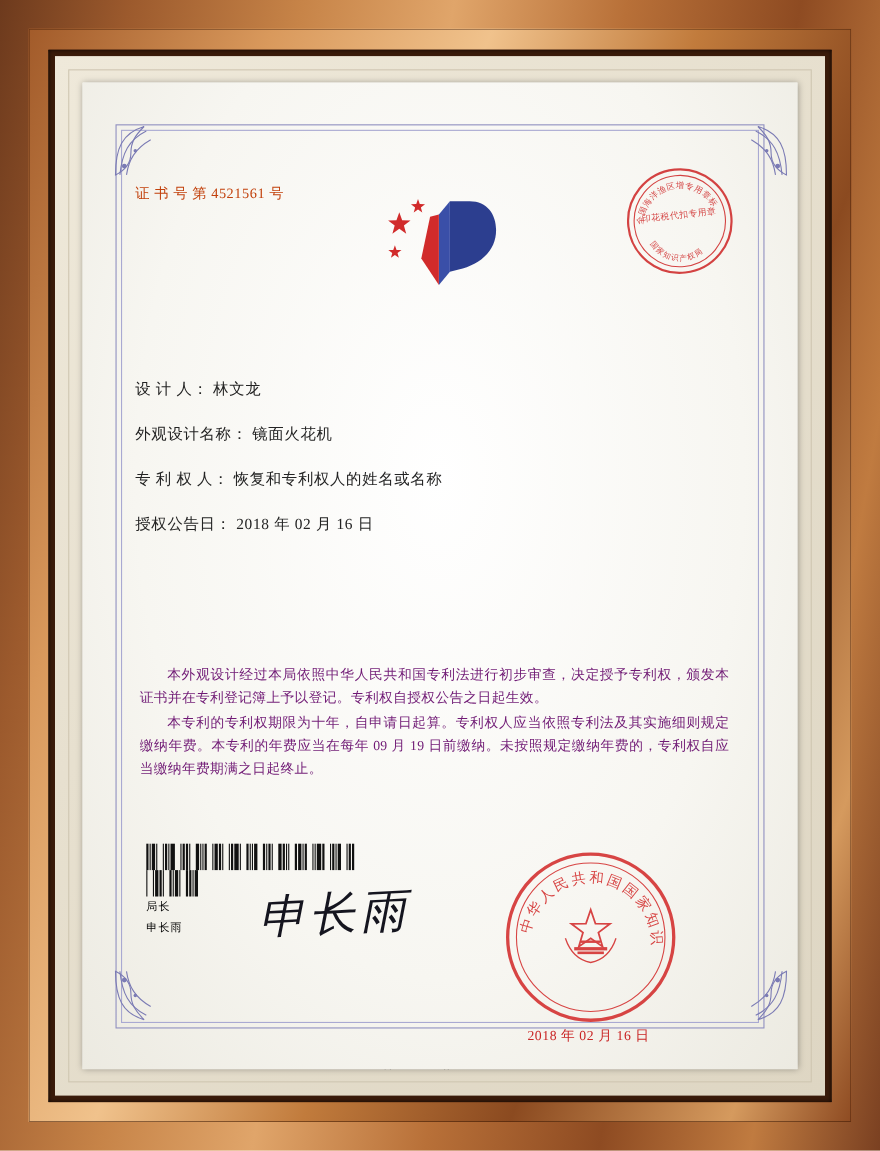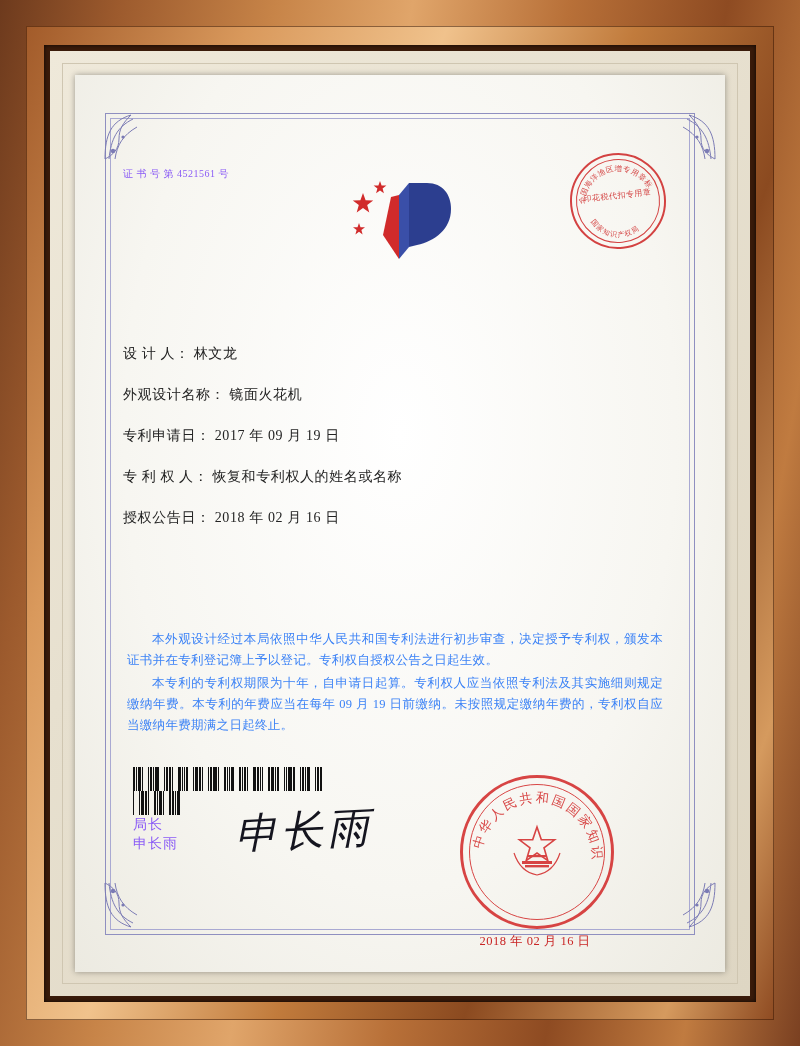--- a/index.html
+++ b/index.html
@@ -95,22 +95,22 @@
   .corner.br { left: 590px; top: 804px; transform: scale(-1,-1); }
 
   
   .content {
     position: absolute;
     left: 0; top: 0; right: 0; bottom: 0;
   }
   .cert-no {
     position: absolute;
     left: 48px; top: 92px;
-    font-size: 10px;
-    color: #8b5cf6;
+    font-size: 13px;
+    color: #c2410c;
     letter-spacing: 0.5px;
     font-family: "Liberation Serif", serif;
   }
 
   
   .logo {
     position: absolute;
     left: 272px; top: 100px;
     width: 110px; height: 90px;
   }
@@ -170,24 +170,23 @@
   }
   .field .flabel { }
   .field .fvalue { }
 
   .body-text {
     position: absolute;
     left: 52px; top: 528px;
     width: 536px;
     font-size: 12.5px;
     line-height: 21px;
-    color: #3b82f6;
+    color: #701a75;
     text-align: justify;
     letter-spacing: 0.3px;
-    margin-top: 26px;
   }
   .body-text p {
     margin: 0 0 2px 0;
     text-indent: 25px;
   }
 
   
   .barcode {
     position: absolute;
     left: 58px; top: 692px;
@@ -197,22 +196,22 @@
     display: inline-block;
     height: 24px;
     background: #111;
     margin-right: 1px;
     vertical-align: top;
   }
 
   .sign-block {
     position: absolute;
     left: 58px; top: 740px;
-    font-size: 14px;
-    color: #8b5cf6;
+    font-size: 10px;
+    color: #000000;
     line-height: 19px;
     letter-spacing: 1px;
   }
   .signature {
     position: absolute;
     left: 160px; top: 728px;
     font-size: 42px;
     color: #15151f;
     font-family: "Liberation Serif", serif;
     font-style: italic;
@@ -354,24 +353,20 @@
       <div class="fields">
         <div class="field">
           <span class="flabel">设  计  人：</span>
           <span class="fvalue">林文龙</span>
         </div>
         <div class="field">
           <span class="flabel">外观设计名称：</span>
           <span class="fvalue">镜面火花机</span>
         </div>
         <div class="field">
-          <span class="flabel">专利申请日：</span>
-          <span class="fvalue">2017 年 09 月 19 日</span>
-        </div>
-        <div class="field">
           <span class="flabel">专 利 权 人：</span>
           <span class="fvalue">恢复和专利权人的姓名或名称</span>
         </div>
         <div class="field">
           <span class="flabel">授权公告日：</span>
           <span class="fvalue">2018 年 02 月 16 日</span>
         </div>
       </div>
 
       <div class="body-text">

